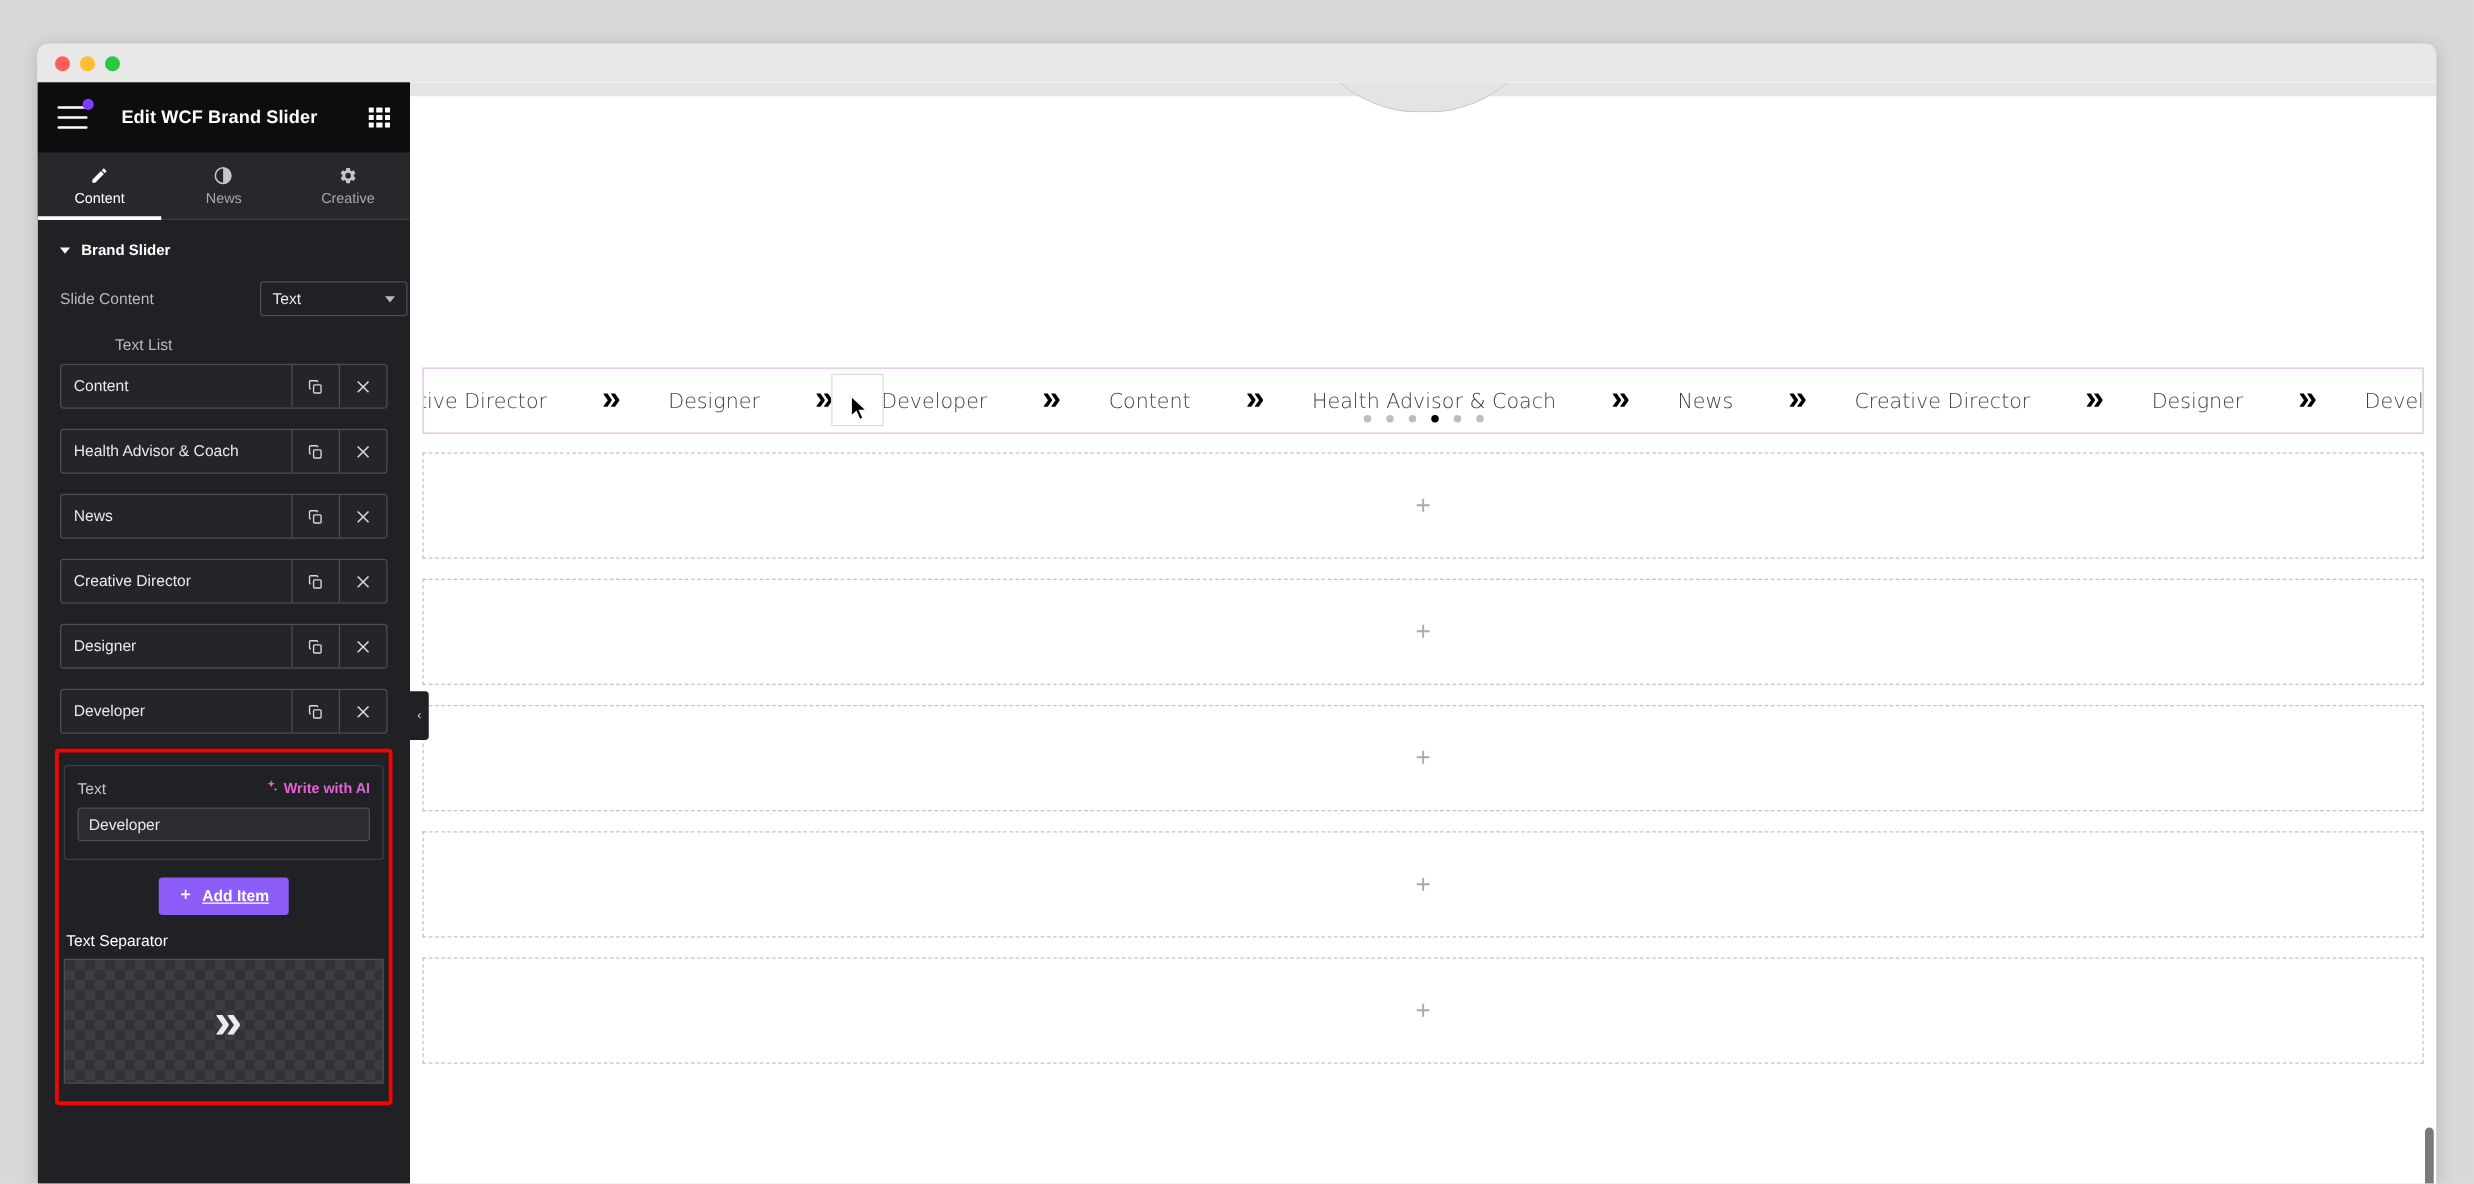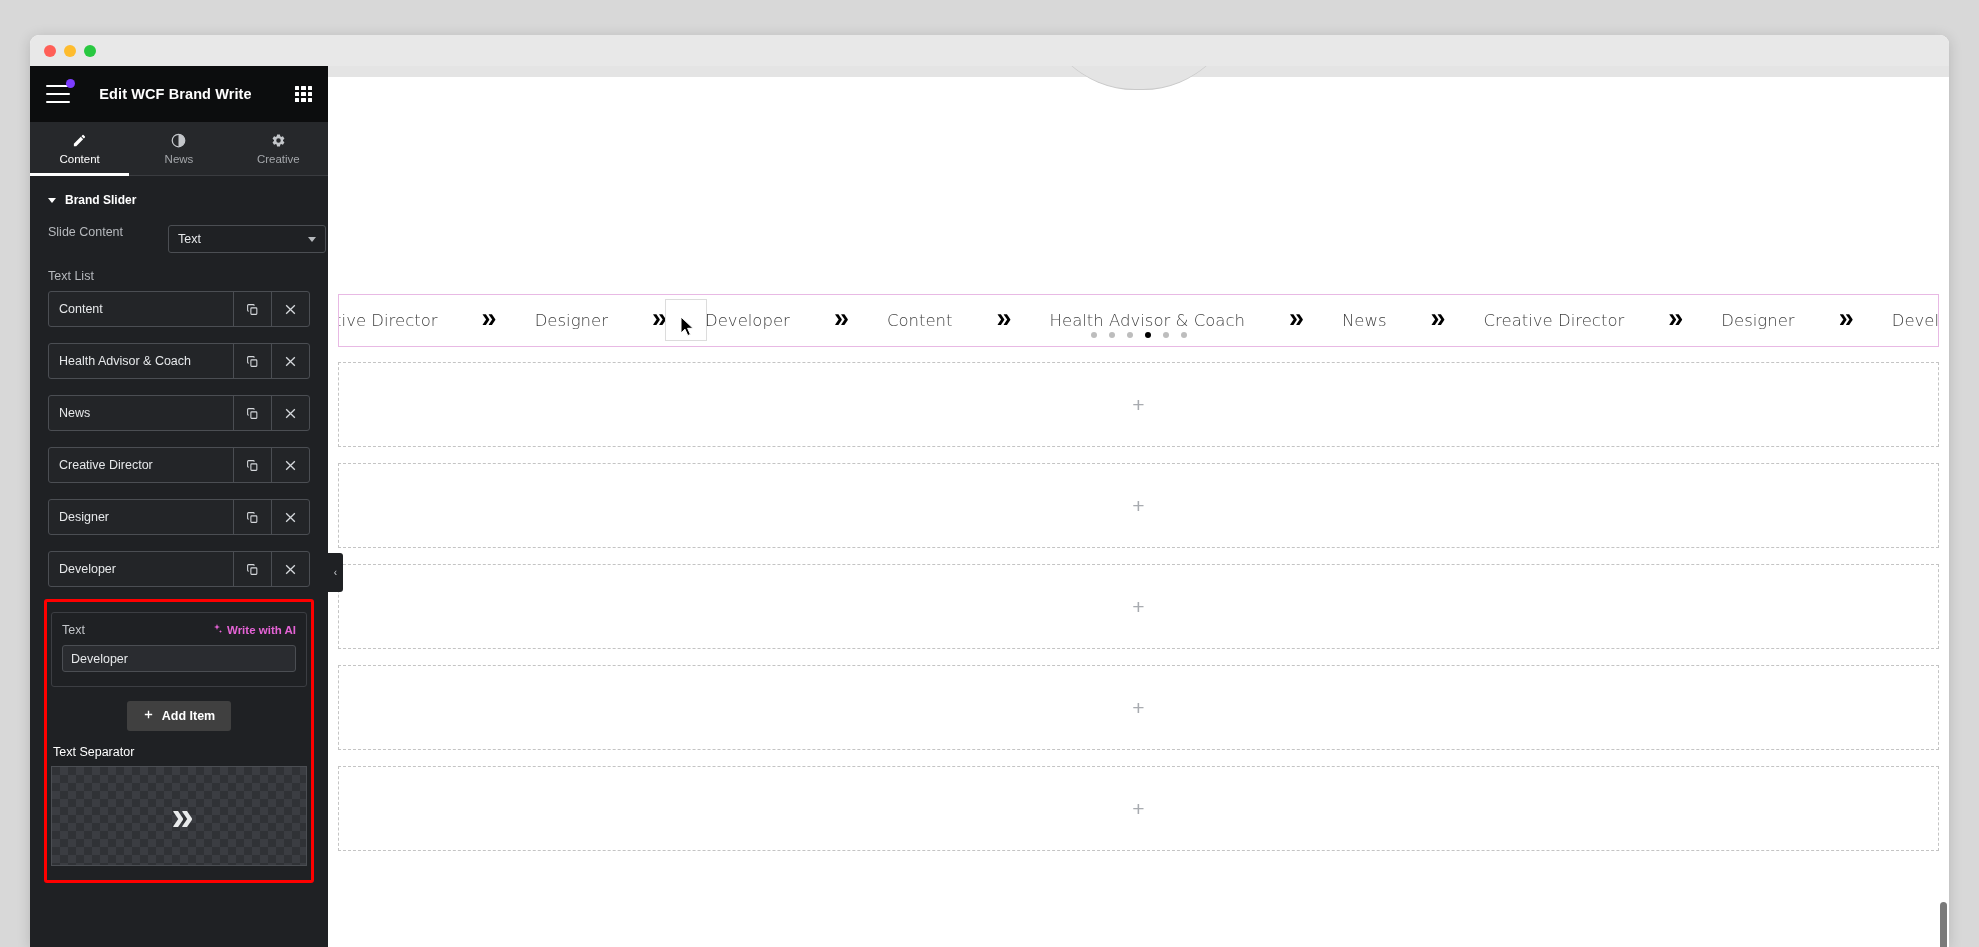--- a/index.html
+++ b/index.html
@@ -85,34 +85,34 @@
     display: flex; align-items: center; gap: 9px;
     padding: 17px 18px 14px 18px; font-size: 12px; font-weight: bold; color: #ffffff;
     cursor: pointer;
   }
   .caret-d {
     width: 0; height: 0; border-left: 4.5px solid transparent;
     border-right: 4.5px solid transparent; border-top: 5.5px solid #ffffff;
   }
 
   .ctrl-row {
-    display: flex; padding: 4px 2px 12px 18px;
+    display: flex; align-items: center; padding: 4px 2px 12px 18px; gap: 40px;
   }
   .ctrl-label { font-size: 12.5px; color: #b6b9bd; flex: 0 0 120px; }
   .select {
     flex: 1; height: 28px; background: #1f2124; border: 1px solid #4b4e53;
     border-radius: 3px; display: flex; align-items: center; justify-content: space-between;
     padding: 0 9px; font-size: 12.5px; color: #e6e8ea; cursor: pointer;
   }
   .caret-sm {
     width: 0; height: 0; border-left: 4px solid transparent;
     border-right: 4px solid transparent; border-top: 5px solid #b6b9bd;
   }
 
-  .field-label { font-size: 12.5px; color: #b6b9bd; padding: 4px 18px 8px 18px; }
+  .field-label { font-size: 12.5px; color: #b6b9bd; padding: 4px 18px 8px 18px; margin-left: 44px; }
 
   .repeater { padding: 0 18px; }
   .rep-item {
     display: flex; align-items: stretch; height: 36px;
     border: 1px solid #4b4e53; border-radius: 3px; margin-bottom: 16px;
     background: #232528; overflow: hidden;
   }
   .rep-title {
     flex: 1; display: flex; align-items: center; padding-left: 10px;
     font-size: 12.5px; color: #e6e8ea; cursor: move;
@@ -138,24 +138,25 @@
     font-size: 11.5px; color: #e563d6; display: flex; align-items: center; gap: 4px;
     font-weight: bold; cursor: pointer;
   }
   .txt-input {
     width: 100%; height: 27px; background: #2a2c30; border: 1px solid #4b4e53;
     border-radius: 3px; color: #e6e8ea; font-size: 12.5px; padding: 0 8px;
     font-family: "Liberation Sans", sans-serif;
   }
   .add-wrap { display: flex; justify-content: center; padding: 14px 0 4px 0; }
   .add-btn {
-    background: #404040; color: #ffffff; border: none; border-radius: 3px;
+    background: #8b5cf6; color: #ffffff; border: none; border-radius: 3px;
     height: 30px; padding: 0 16px; font-size: 12.5px; font-weight: bold;
     display: flex; align-items: center; gap: 8px; cursor: pointer;
     font-family: "Liberation Sans", sans-serif;
+    text-decoration: underline;
   }
   .sep-label { font-size: 12.5px; color: #ffffff; padding: 10px 4px 7px 6px; }
   .media-box {
     margin: 0 4px; height: 100px; border: 1px solid #4b4e53;
     display: flex; align-items: center; justify-content: center;
     background-color: #303236;
     background-image:
       linear-gradient(45deg, #3b3d42 25%, transparent 25%, transparent 75%, #3b3d42 75%),
       linear-gradient(45deg, #3b3d42 25%, transparent 25%, transparent 75%, #3b3d42 75%);
     background-size: 16px 16px;
@@ -244,21 +245,21 @@
 
       <div class="panel">
 
         <div class="panel-header">
           <div class="ham">
             <span></span>
               <span></span>
               <span></span>
             <em class="ham-badge"></em>
           </div>
-          <div class="panel-title">Edit WCF Brand Write</div>
+          <div class="panel-title">Edit WCF Brand Slider</div>
           <div class="grid-icon">
             <i></i>
               <i></i>
               <i></i>
               <i></i>
               <i></i>
               <i></i>
               <i></i>
               <i></i>
               <i></i>

